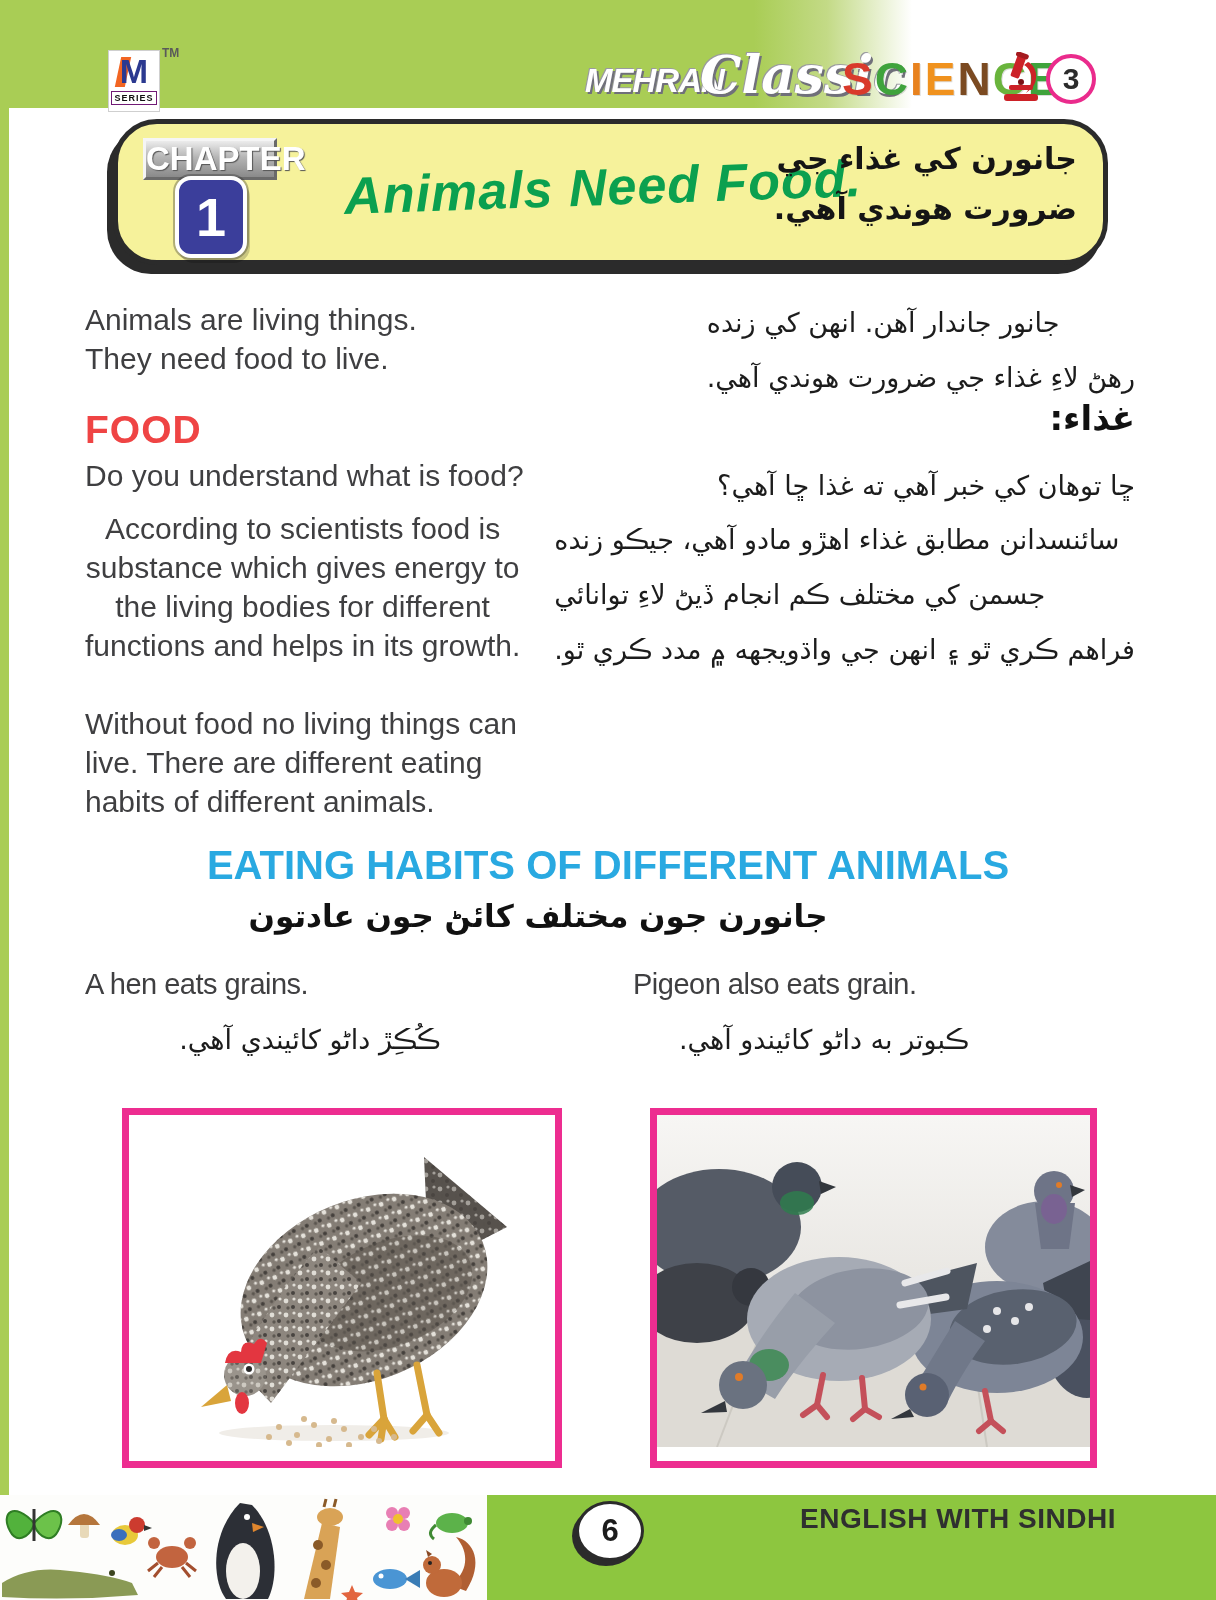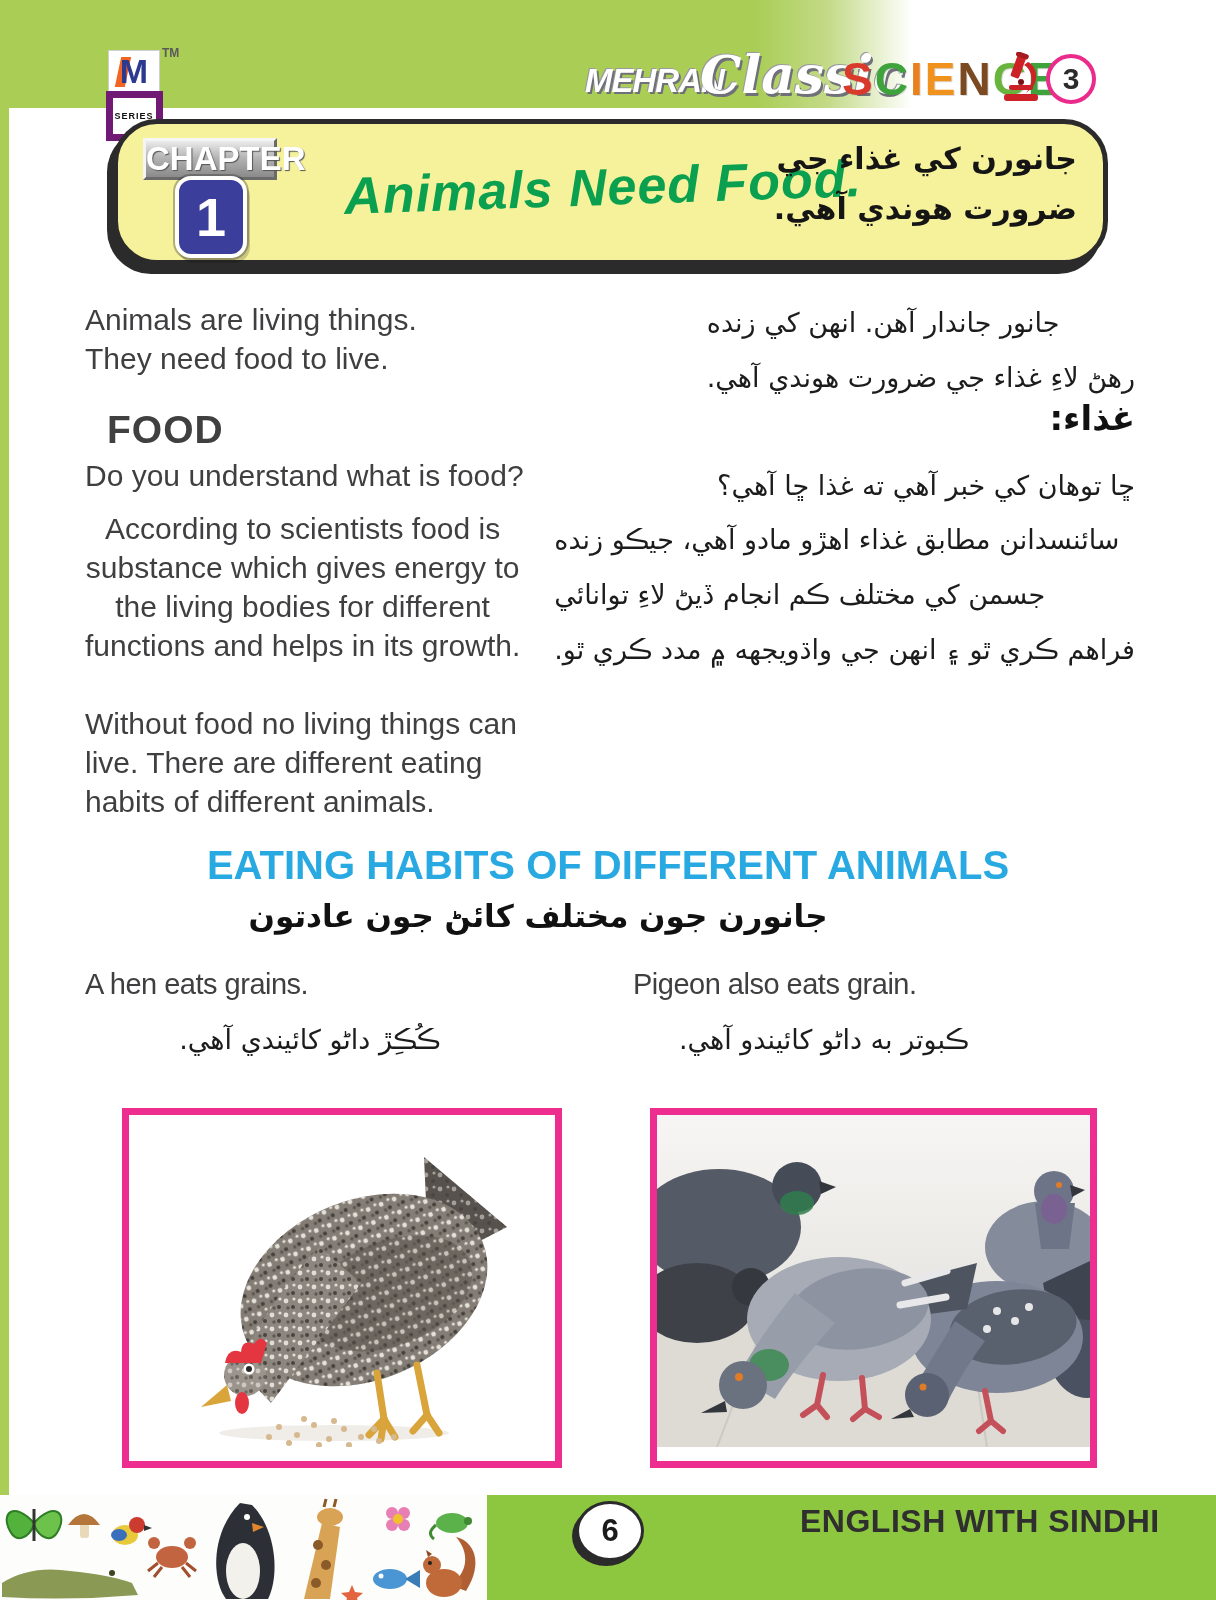--- a/index.html
+++ b/index.html
@@ -13,22 +13,22 @@
   
   .top-band{left:0;top:0;width:1216px;height:108px;
     background:linear-gradient(90deg,#a9cd55 0%,#a9cd55 62%,#c3da86 68%,#ffffff 75%,#ffffff 100%);}
   .logo-box{left:108px;top:50px;width:50px;height:60px;background:#fff;border:1px solid #cfcfcf;
     display:flex;flex-direction:column;align-items:center;justify-content:flex-start;}
   .logo-m{font-family:"Liberation Sans",sans-serif;font-weight:bold;font-size:34px;line-height:40px;
     color:#2b3990;position:relative;}
   .logo-m::before{content:"";position:absolute;left:-2px;top:6px;width:10px;height:30px;
     background:#f26522;transform:skewX(-12deg);z-index:0;}
   .logo-m span{position:relative;z-index:1;}
-  .logo-series{font-size:9px;font-weight:bold;color:#111;border:7px solid #701a75;background:#fff;
-    padding:12px 2px;letter-spacing:1px;line-height:12px;}
+  .logo-series{font-size:9px;font-weight:bold;color:#111;border:1px solid #701a75;background:#fff;
+    padding:0 2px;letter-spacing:1px;line-height:12px;}
   .logo-tm{left:162px;top:46px;font-size:12px;font-weight:bold;color:#5a5a5a;}
   .brand-mehran{left:585px;top:62px;font-size:33px;font-weight:bold;font-style:italic;color:#fff;
     letter-spacing:-1px;text-shadow:2px 2px 0 #70707a,-1px -1px 0 #9a9aa0;}
   .brand-classic{left:700px;top:44px;font-size:52px;font-weight:bold;font-style:italic;
     font-family:"DejaVu Serif",serif;color:#fff;text-shadow:2px 3px 0 #70707a,-1px -1px 0 #9a9aa0;}
   .brand-science{left:842px;top:52px;font-size:46px;font-weight:bold;letter-spacing:2px;
     text-shadow:1px 1px 0 #55555533;}
   .microscope{left:1000px;top:52px;width:42px;height:50px;}
   .grade-circle{left:1046px;top:54px;width:42px;height:42px;border-radius:50%;background:#fff;
     border:4px solid #ea2b8c;color:#2b2b2b;font-size:30px;font-weight:bold;
@@ -48,21 +48,21 @@
     justify-content:center;font-size:52px;font-weight:bold;font-style:italic;color:#0ba04f;
     transform:rotate(-2deg);letter-spacing:1px;white-space:nowrap;}
   .chapter-title-sd{right:26px;top:10px;text-align:right;direction:rtl;
     font-family:"DejaVu Sans",sans-serif;font-weight:bold;color:#151515;
     font-size:30px;line-height:50px;}
   
   .en{color:#3f3f41;font-size:30px;line-height:39px;white-space:pre-line;}
   .sd{direction:rtl;text-align:left;font-family:"DejaVu Sans",sans-serif;color:#1c1c1c;
     font-size:27px;line-height:55px;white-space:pre-line;}
   .en-intro{left:85px;top:300px;}
-  .food-heading{left:85px;top:408px;font-size:39px;font-weight:bold;color:#404040;letter-spacing:1px;margin-left:22px;}
+  .food-heading{left:85px;top:408px;font-size:39px;font-weight:bold;color:#ef4444;letter-spacing:1px;}
   .en-question{left:85px;top:456px;}
   .en-para1{left:85px;top:509px;text-align:center;}
   .en-para2{left:85px;top:704px;}
   .sd-intro{right:81px;top:295px;}
   .sd-heading{right:81px;top:398px;font-size:34px;font-weight:bold;direction:rtl;
     font-family:"DejaVu Sans",sans-serif;color:#111;}
   .sd-question{right:81px;top:458px;}
   .sd-para1{right:81px;top:512px;}
   .sd-para2{right:81px;top:678px;}
   
@@ -81,21 +81,21 @@
   .photo-frame{border:7px solid #ed2d90;background:#fff;overflow:hidden;}
   .hen-frame{left:122px;top:1108px;width:426px;height:346px;}
   .pigeon-frame{left:650px;top:1108px;width:433px;height:346px;}
   .photo-frame svg{display:block;}
   
   .footer{left:0;top:1495px;width:1216px;height:105px;background:#8dc63f;}
   .collage{left:0;top:0;width:487px;height:105px;background:#fdfdfb;overflow:hidden;}
   .page-oval{left:576px;top:6px;width:62px;height:54px;border-radius:50%;background:#fff;
     border:3px solid #2b2b2b;box-shadow:-4px 5px 0 #2b2b2b;display:flex;align-items:center;
     justify-content:center;font-size:31px;font-weight:bold;color:#1c1c1c;}
-  .footer-label{left:800px;top:8px;font-size:32px;font-weight:bold;color:#2f2f2f;letter-spacing:0.5px;}
+  .footer-label{left:800px;top:8px;font-size:28px;font-weight:bold;color:#2f2f2f;letter-spacing:0.5px;}
 </style>
 </head>
 <body>
 
 <div class="page">
 
   <div class="abs left-strip"></div>
 
   <div class="abs top-band">
     <div class="abs logo-box">

